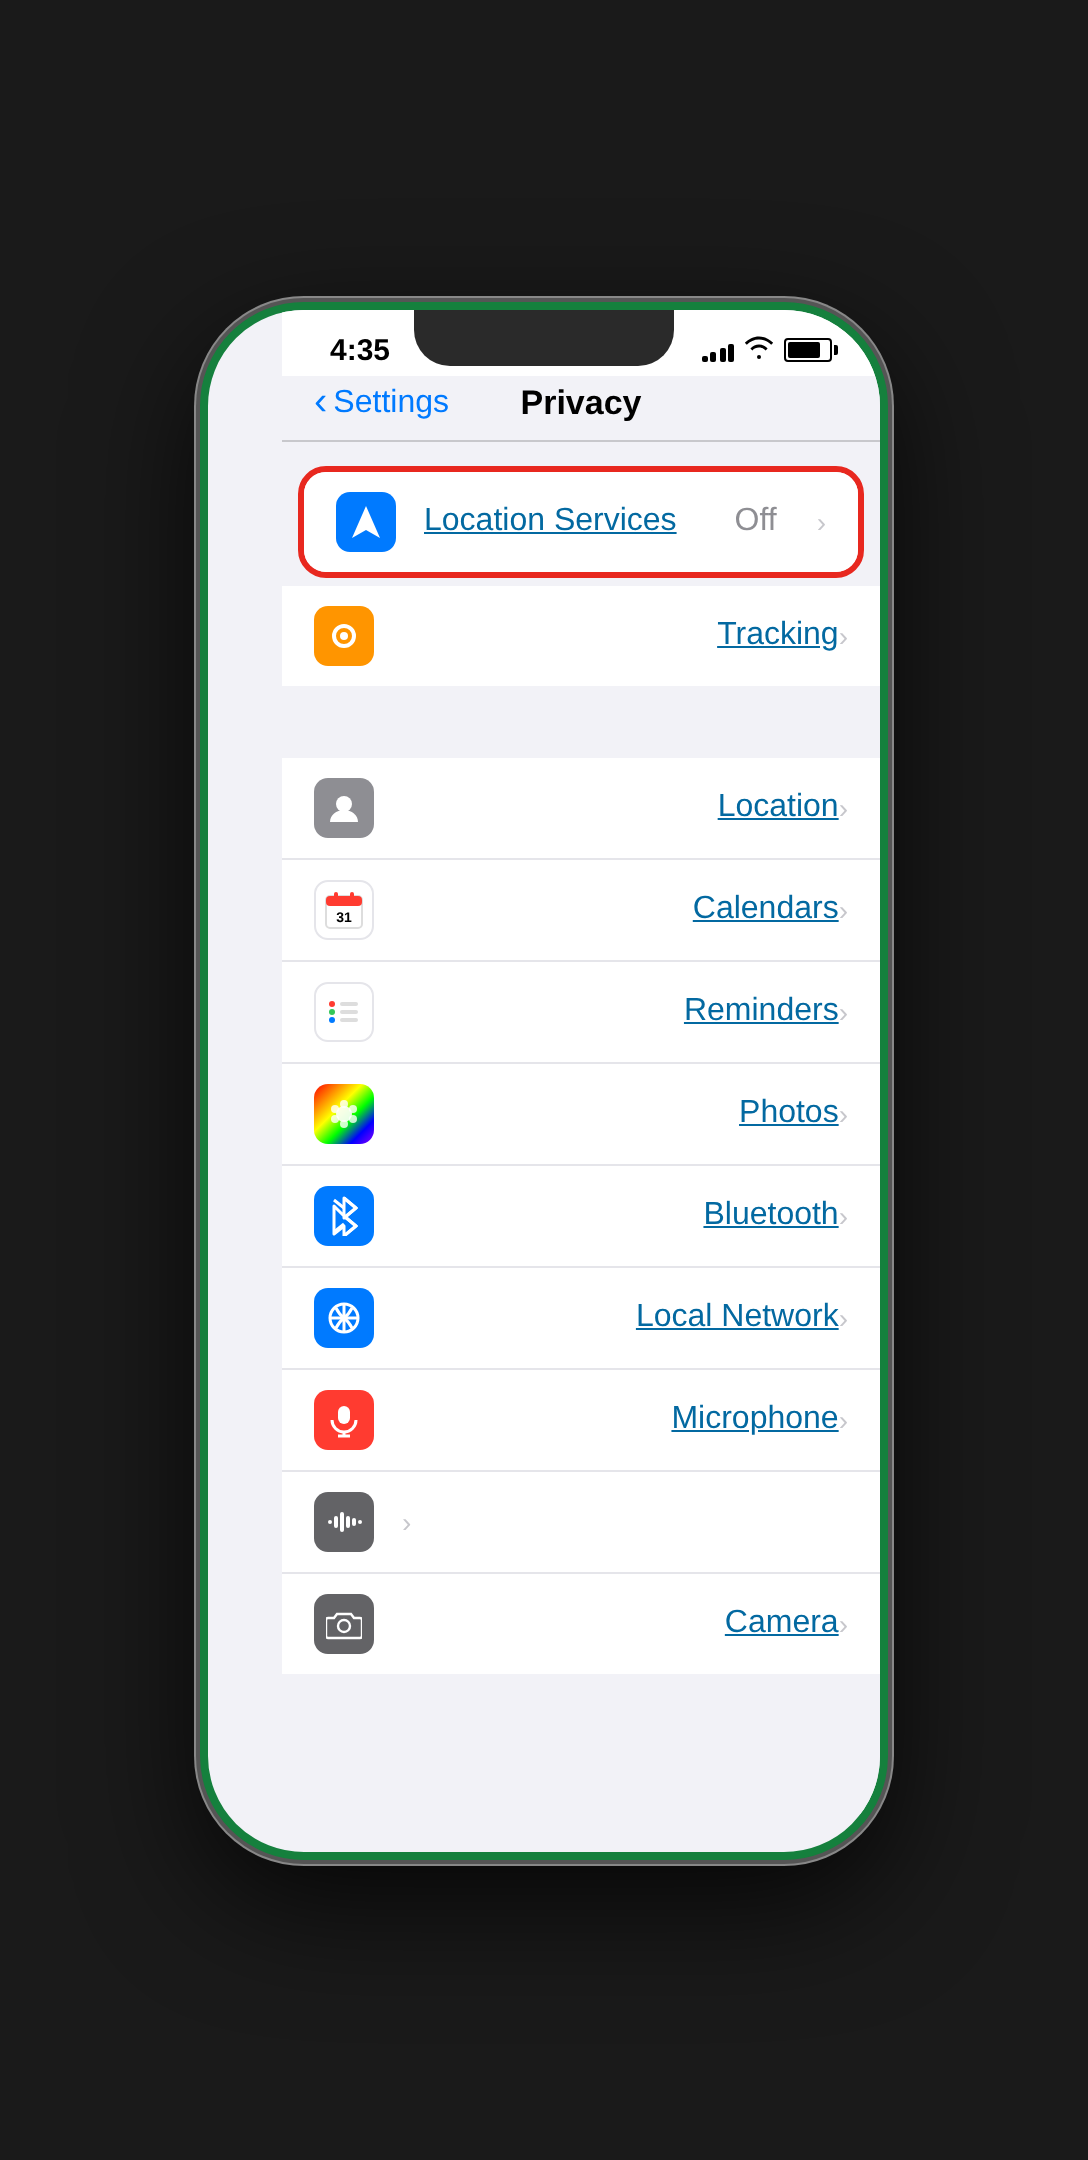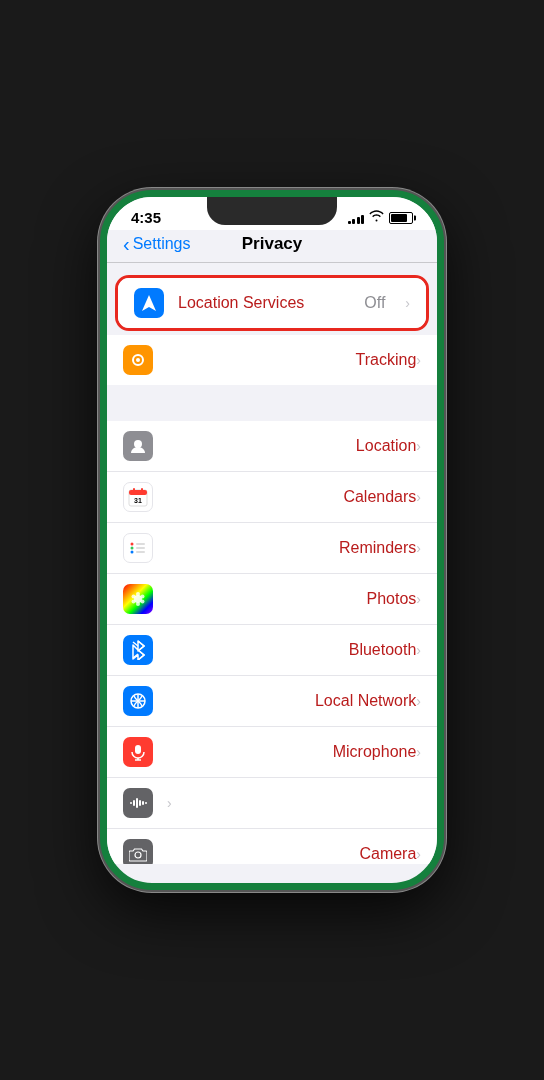--- a/index.html
+++ b/index.html
@@ -8,30 +8,31 @@
       background: #1a1a1a;
       display: flex;
       justify-content: center;
       align-items: center;
       min-height: 100vh;
       font-family: -apple-system, 'SF Pro Display', 'Helvetica Neue', Arial, sans-serif;
     }
 
     .phone-frame {
       width: 344px;
-      height: 700px;
+      height: 779px;
       background: #f2f2f7;
       border-radius: 52px;
-      border: 7px solid #15803d;
+      border: 4px solid #15803d;
       box-shadow:
         0 0 0 2px #555,
         0 0 0 3px #888,
         0 20px 60px rgba(0,0,0,0.8);
       position: relative;
       overflow: hidden;
+      padding-left: 37px;
     }
 
     
     .notch {
       position: absolute;
       top: 0;
       left: 50%;
       transform: translateX(-50%);
       width: 130px;
       height: 28px;
@@ -193,21 +194,22 @@
       justify-content: center;
       margin-right: 14px;
       flex-shrink: 0;
       font-size: 16px;
       color: #fff;
     }
 
     .item-label {
       flex: 1;
       font-size: 16px;
-      color: #b91c1c;
+      color: #0369a1;
+      text-decoration: underline;
     }
 
     .item-value {
       font-size: 16px;
       color: #8e8e93;
       margin-right: 20px;
     }
 
     .chevron {
       color: #c7c7cc;

